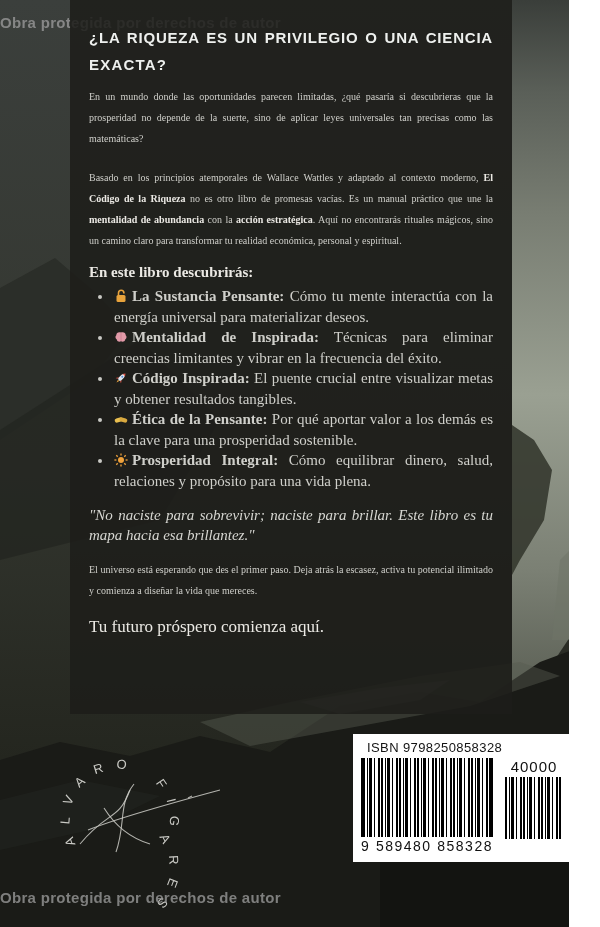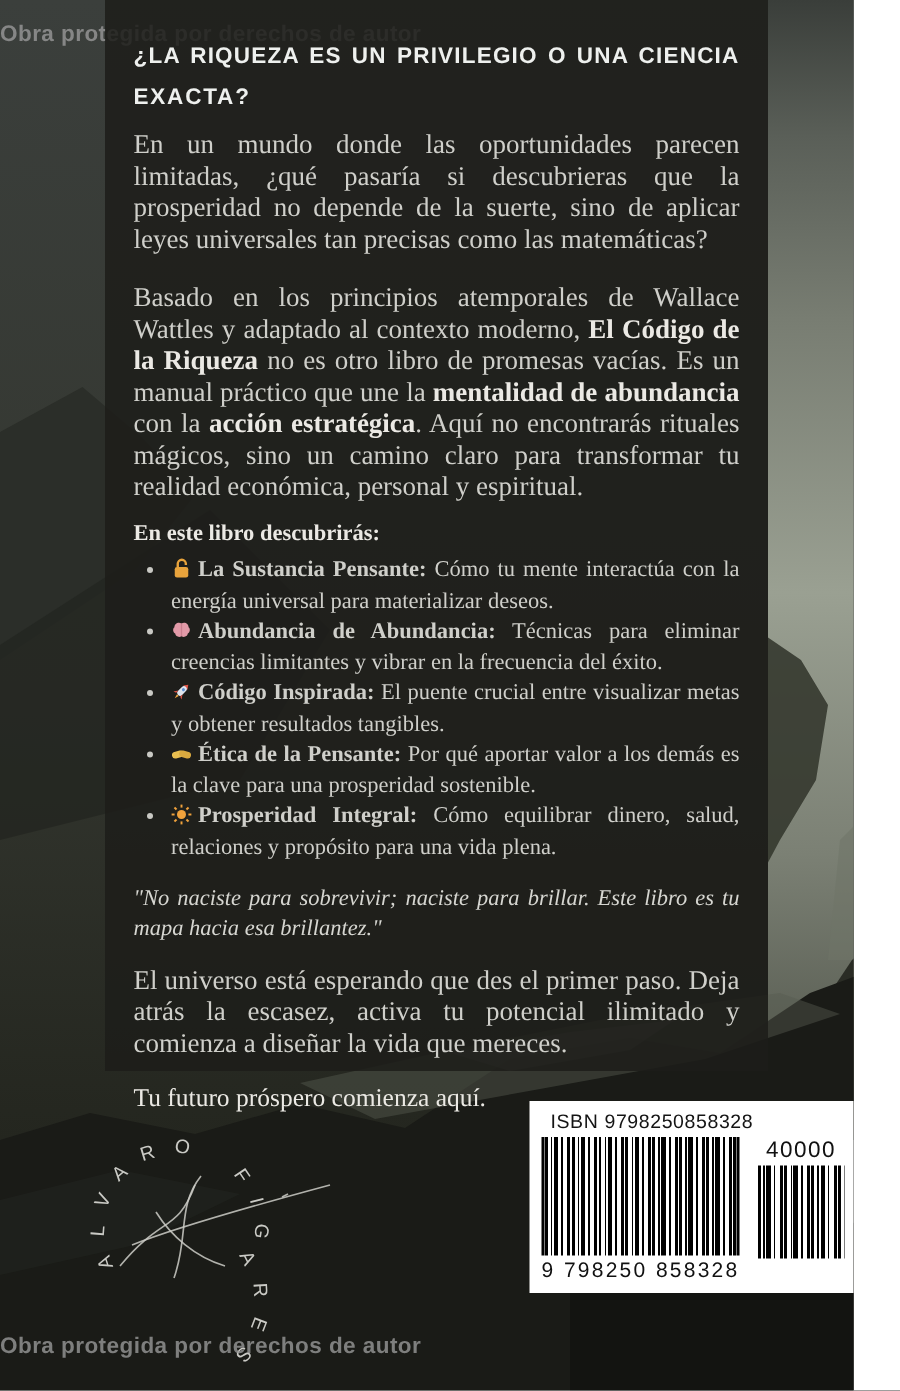--- a/index.html
+++ b/index.html
@@ -22,21 +22,21 @@
     box-sizing:border-box;padding:0 19px;z-index:4;
     color:#cfcfca;
   }
   .headline{
     margin:24px 0 0 0;
     font-family:"Liberation Sans",sans-serif;font-weight:bold;
     font-size:15px;line-height:27px;letter-spacing:.8px;color:#eef0ee;
   }
   .hl1{display:block;text-align:justify;text-align-last:justify;white-space:nowrap;}
   .hl2{display:block;letter-spacing:1.2px;}
-  .bw{font-size:18px;line-height:21px;text-align:justify;color:#cfcfca;margin:0;}
+  .bw{font-size:10px;line-height:21px;text-align:justify;color:#cfcfca;margin:0;}
   .bw b, .list-header, .tagline{color:#ebe9e4;}
   .p-intro{margin-top:8px;}
   .p-about{margin-top:18px;}
   .list-header{margin:11px 0 0 0;font-size:15px;line-height:21px;font-weight:bold;}
   ul.features{margin:3px 0 0 0;padding:0 0 0 24px;list-style:disc;}
   ul.features li{font-size:15px;line-height:20.5px;text-align:justify;padding-left:1px;}
   ul.features li::marker{color:#c9c9c4;font-size:13px;}
   .bullet-icon{display:inline-block;width:14px;height:14px;vertical-align:-2px;margin-right:4px;}
   .quote{margin:14px 0 0 0;font-style:italic;font-size:15px;line-height:20px;text-align:justify;color:#d6d6d1;}
   .p-closing{margin-top:14px;}
@@ -120,21 +120,21 @@
       <li>
         <span class="bullet-icon"><svg viewBox="0 0 14 14" width="14" height="14">
               <rect x="2.5" y="6" width="9" height="7" rx="1.5" fill="#e8a33c"></rect>
               <path d="M4.5 6 V3.9 a2.7 2.7 0 0 1 5.4 0 V4.6" fill="none" stroke="#e8a33c" stroke-width="1.6"></path>
             </svg></span><b>La Sustancia Pensante:</b> <span>Cómo tu mente interactúa con la energía universal para materializar deseos.</span>
       </li>
       <li>
         <span class="bullet-icon"><svg viewBox="0 0 14 14" width="14" height="14">
               <path d="M7 2.6 C4.8 1.4 2.2 2.8 2.3 5.2 C1 6 1.2 8.6 2.8 9.4 C3 11.4 5.4 12.2 7 11.2 C8.6 12.2 11 11.4 11.2 9.4 C12.8 8.6 13 6 11.7 5.2 C11.8 2.8 9.2 1.4 7 2.6 Z" fill="#e29aa8"></path>
               <path d="M7 2.8 V11" stroke="#c97f8e" stroke-width="0.9"></path>
-            </svg></span><b>Abundancia de Abundancia:</b> <span>Técnicas para eliminar creencias limitantes y vibrar en la frecuencia del éxito.</span>
+            </svg></span><b>Mentalidad de Inspirada:</b> <span>Técnicas para eliminar creencias limitantes y vibrar en la frecuencia del éxito.</span>
       </li>
       <li>
         <span class="bullet-icon"><svg viewBox="0 0 14 14" width="14" height="14">
               <g transform="rotate(45 7 7)">
                 <path d="M7 0.6 L9 3.4 H5 Z" fill="#e05547"></path>
                 <rect x="5.1" y="2.8" width="3.8" height="7.4" rx="1.9" fill="#dfe5ee"></rect>
                 <circle cx="7" cy="5.2" r="1" fill="#5b8fd4"></circle>
                 <path d="M5.1 8 L3.2 10.8 L5.1 10.1 Z" fill="#e05547"></path>
                 <path d="M8.9 8 L10.8 10.8 L8.9 10.1 Z" fill="#e05547"></path>
                 <path d="M6.2 10.4 L7 13.4 L7.8 10.4 Z" fill="#f0a63f"></path>
@@ -189,21 +189,21 @@
     </svg>
   </div>
 
   <div class="barcode-box">
     <div class="isbn-line">ISBN 9798250858328</div>
     <div class="bc-row">
       <div class="bc-main">
         <div class="bars main-bars"></div>
         <div class="bc-digits">
           <span>9</span>
-          <span>798250</span>
+          <span>589480</span>
           <span>858328</span>
         </div>
       </div>
       <div class="bc-addon">
         <div class="addon-label">40000</div>
         <div class="bars addon-bars"></div>
       </div>
     </div>
   </div>
 

